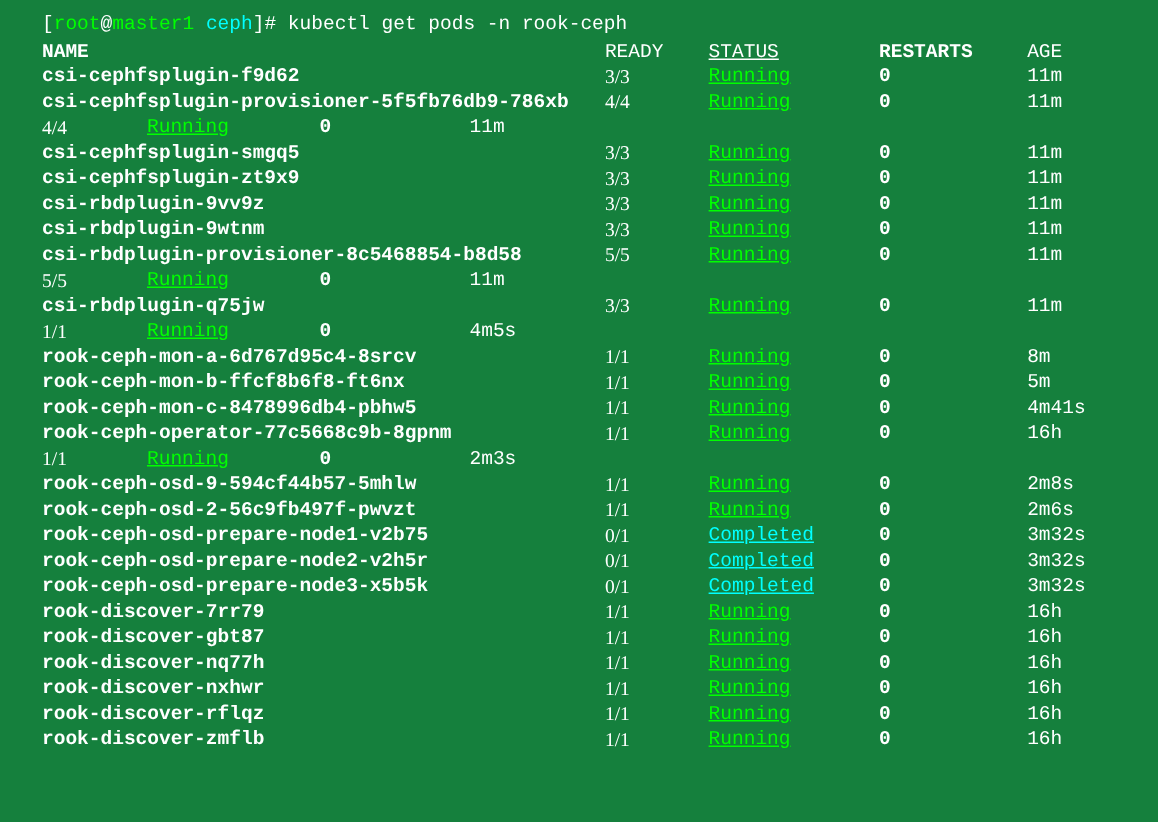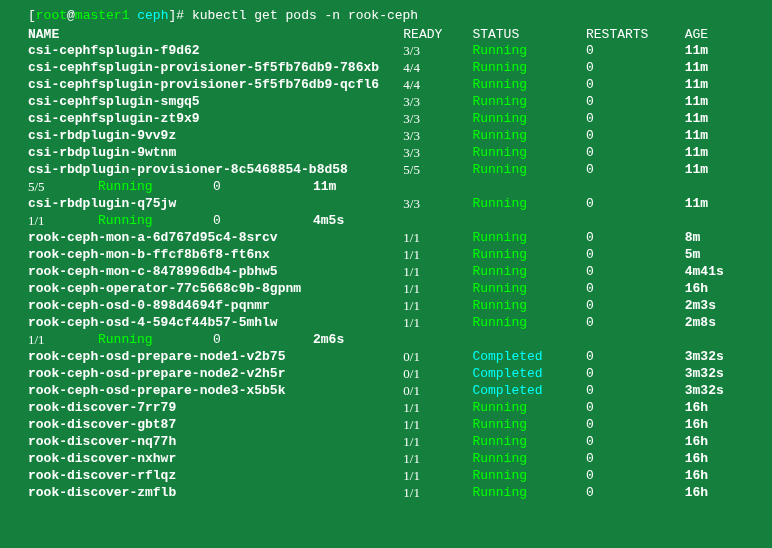--- a/index.html
+++ b/index.html
@@ -66,24 +66,26 @@
       width: 380px;
       color: #ffffff;
       font-weight: bold;
     }
     .col-ready {
       width: 70px;
       color: #ffffff;
     }
     .col-status {
       width: 115px;
+      text-decoration: underline;
     }
     .col-restarts {
       width: 100px;
       color: #ffffff;
+      font-weight: bold;
     }
     .col-age {
       width: 60px;
       color: #ffffff;
     }
     .status-running {
       color: #00ff00;
     }
     .status-completed {
       color: #00ffff;
@@ -93,21 +95,20 @@
     }
     .col-ready-val {
       color: #ffffff;
       font-family: Liberation Serif, serif;
     }
     .col-restarts-val {
       color: #ffffff;
     }
     .col-age-val {
       color: #ffffff;
-      font-weight: bold;
     }
   </style>
 </head>
 <body>
 
 <div class="terminal">
   <div class="prompt-line">
     <span class="prompt-bracket">[</span><span class="prompt-user">root</span><span class="prompt-at">@</span><span class="prompt-host">master1</span><span class="prompt-space"> </span><span class="prompt-dir">ceph</span><span class="prompt-bracket">]</span><span class="prompt-hash">#</span><span class="prompt-cmd"> kubectl get pods -n rook-ceph</span>
   </div>
 
@@ -128,21 +129,20 @@
       <span class="col-age col-age-val">11m</span>
     </div>
       <div class="table-row">
       <span class="col-name col-name-val">csi-cephfsplugin-provisioner-5f5fb76db9-786xb</span>
       <span class="col-ready col-ready-val">4/4</span>
       <span class="col-status status-running">Running</span>
       <span class="col-restarts col-restarts-val">0</span>
       <span class="col-age col-age-val">11m</span>
     </div>
       <div class="table-row">
-      <span class="col-name col-name-val">csi-cephfsplugin-provisioner-5f5fb76db9-qcfl6</span>
       <span class="col-ready col-ready-val">4/4</span>
       <span class="col-status status-running">Running</span>
       <span class="col-restarts col-restarts-val">0</span>
       <span class="col-age col-age-val">11m</span>
     </div>
       <div class="table-row">
       <span class="col-name col-name-val">csi-cephfsplugin-smgq5</span>
       <span class="col-ready col-ready-val">3/3</span>
       <span class="col-status status-running">Running</span>
       <span class="col-restarts col-restarts-val">0</span>
@@ -217,34 +217,34 @@
       <span class="col-age col-age-val">4m41s</span>
     </div>
       <div class="table-row">
       <span class="col-name col-name-val">rook-ceph-operator-77c5668c9b-8gpnm</span>
       <span class="col-ready col-ready-val">1/1</span>
       <span class="col-status status-running">Running</span>
       <span class="col-restarts col-restarts-val">0</span>
       <span class="col-age col-age-val">16h</span>
     </div>
       <div class="table-row">
-      <span class="col-name col-name-val">rook-ceph-osd-0-898d4694f-pqnmr</span>
       <span class="col-ready col-ready-val">1/1</span>
       <span class="col-status status-running">Running</span>
       <span class="col-restarts col-restarts-val">0</span>
       <span class="col-age col-age-val">2m3s</span>
     </div>
       <div class="table-row">
-      <span class="col-name col-name-val">rook-ceph-osd-4-594cf44b57-5mhlw</span>
+      <span class="col-name col-name-val">rook-ceph-osd-9-594cf44b57-5mhlw</span>
       <span class="col-ready col-ready-val">1/1</span>
       <span class="col-status status-running">Running</span>
       <span class="col-restarts col-restarts-val">0</span>
       <span class="col-age col-age-val">2m8s</span>
     </div>
       <div class="table-row">
+      <span class="col-name col-name-val">rook-ceph-osd-2-56c9fb497f-pwvzt</span>
       <span class="col-ready col-ready-val">1/1</span>
       <span class="col-status status-running">Running</span>
       <span class="col-restarts col-restarts-val">0</span>
       <span class="col-age col-age-val">2m6s</span>
     </div>
       <div class="table-row">
       <span class="col-name col-name-val">rook-ceph-osd-prepare-node1-v2b75</span>
       <span class="col-ready col-ready-val">0/1</span>
       <span class="col-status status-completed">Completed</span>
       <span class="col-restarts col-restarts-val">0</span>

